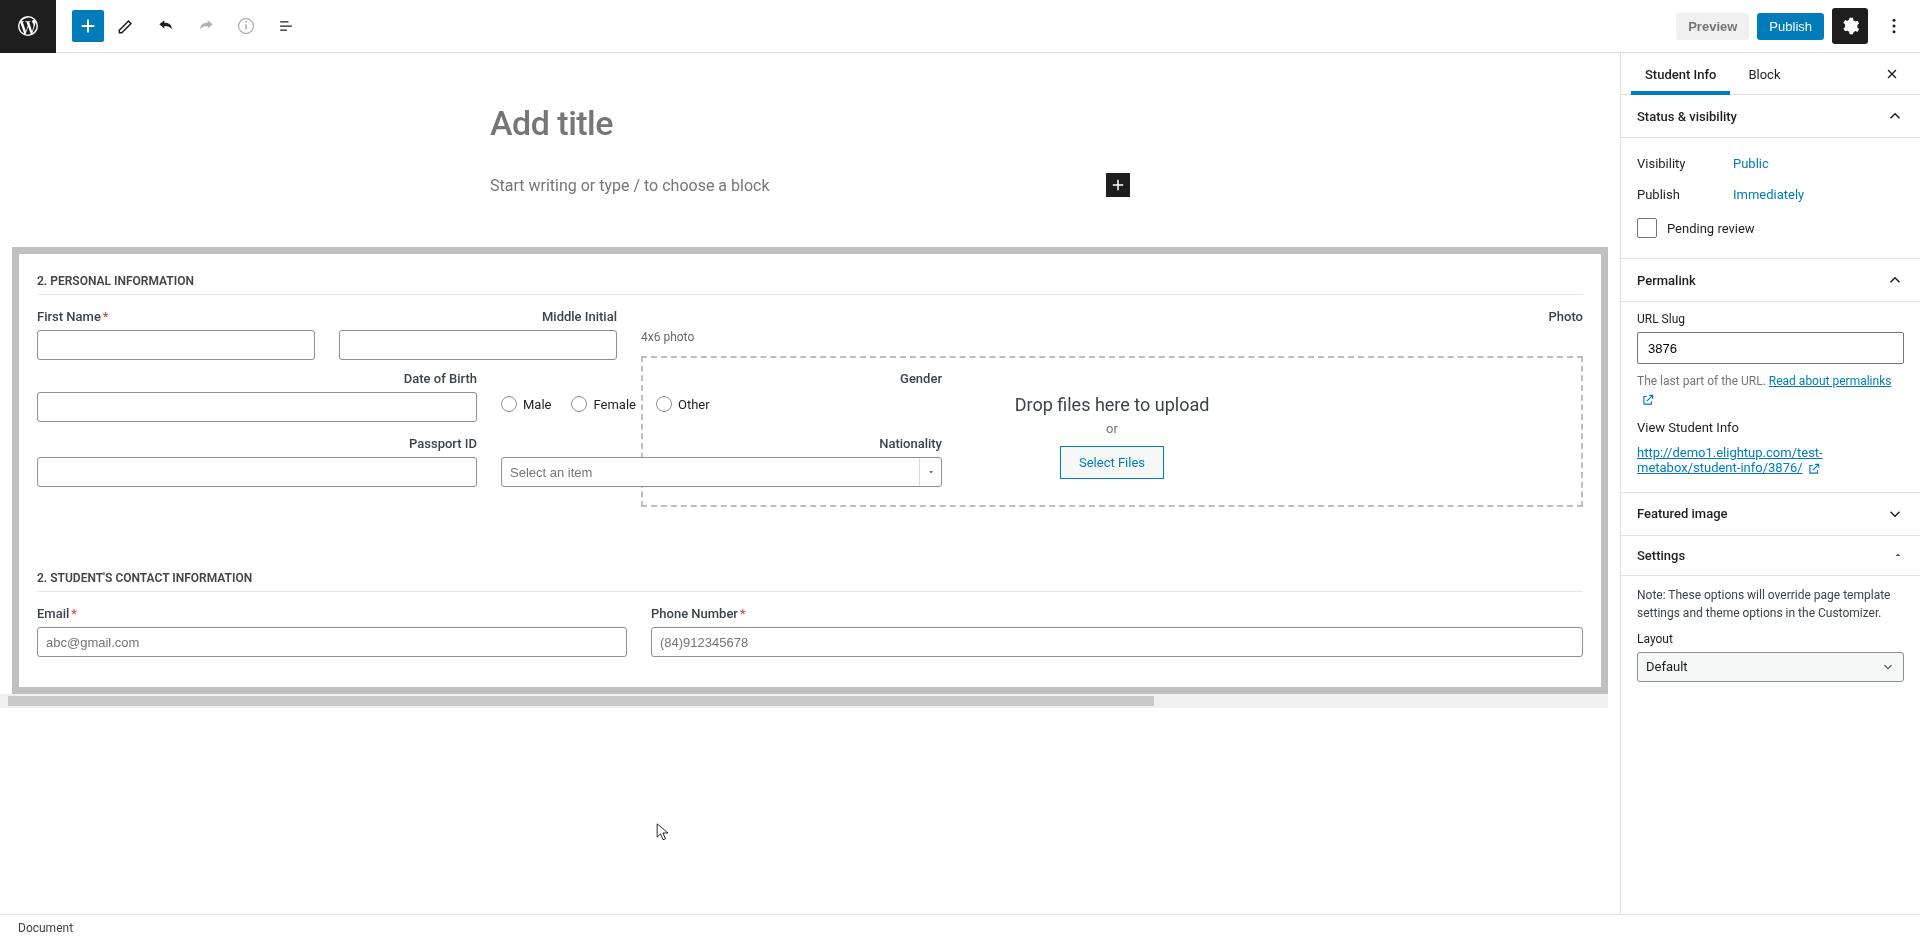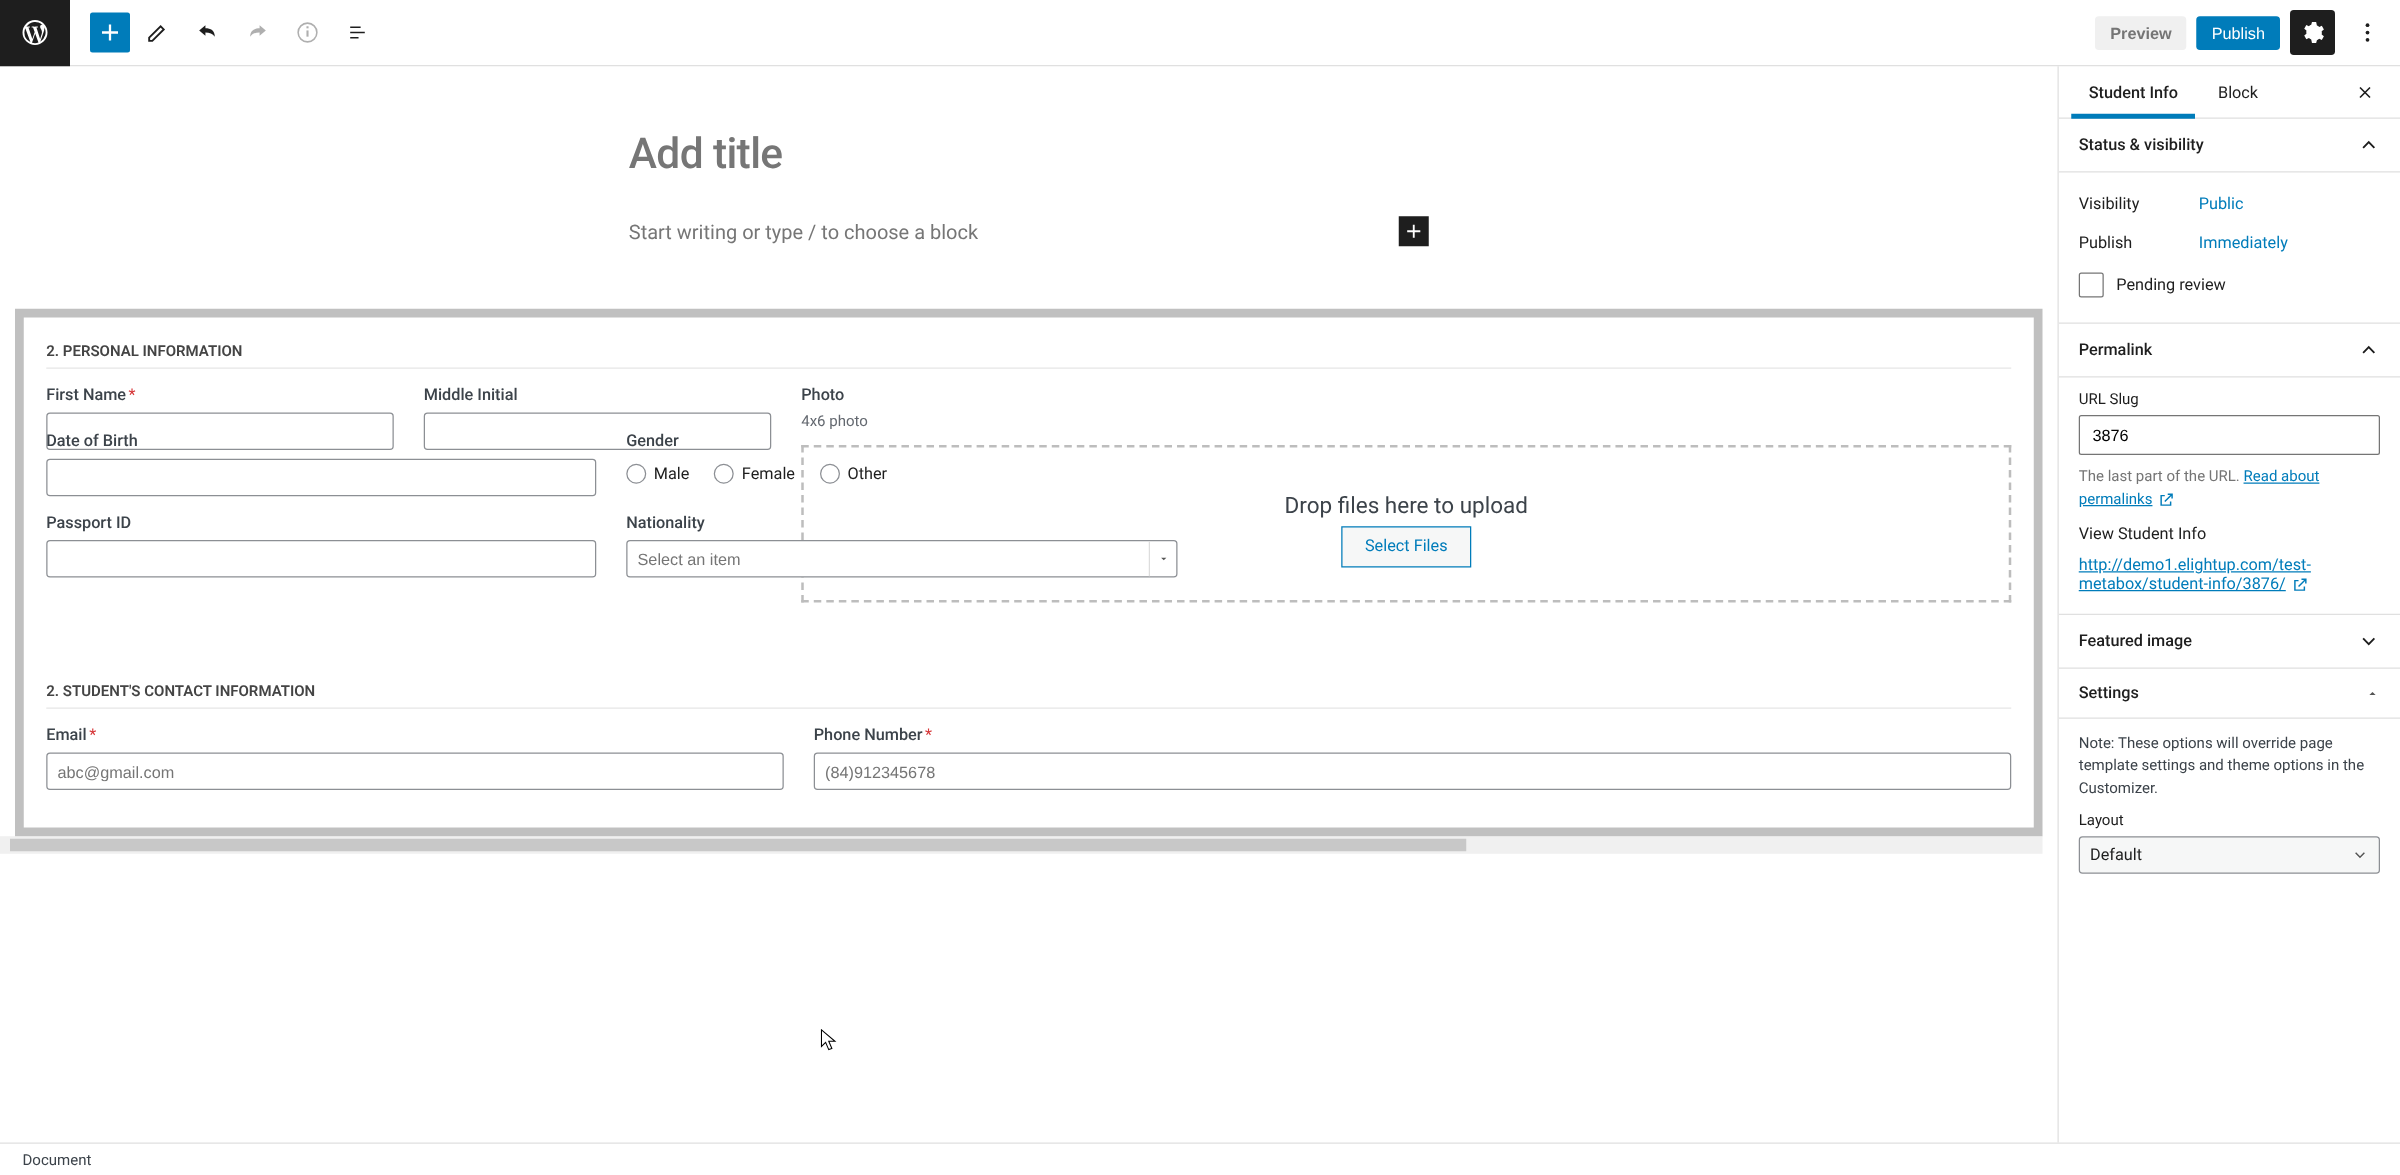--- a/index.html
+++ b/index.html
@@ -25,35 +25,35 @@
 .content-prompt { font-size: 16px; color: #767676; flex: 1; }
 .block-add-square { width: 24px; height: 24px; background: #1e1e1e; color: #fff; display: flex; align-items: center; justify-content: center; cursor: pointer; }
 .meta-box-area { margin: 20px 12px 0; }
 .meta-box { background: #fff; border: 7px solid #c0c0c0; }
 .meta-header { padding: 14px 18px; display: flex; align-items: center; justify-content: space-between; cursor: pointer; }
 .meta-title { font-size: 14px; font-weight: 500; }
 .meta-body { padding: 6px 18px 30px; }
 .section-head { font-size: 12px; font-weight: 600; color: #444; padding: 14px 0 6px; border-bottom: 1px solid #e6e6e6; margin-bottom: 14px; }
 .form-row { display: flex; gap: 24px; margin-bottom: 14px; }
 .field { display: flex; flex-direction: column; gap: 6px; }
-.label { font-size: 13px; color: #3c434a; font-weight: 500; }
+.label { font-size: 13px; color: #3c434a; font-weight: 500; text-align: right; }
 .req { color: #d63638; margin-left: 2px; }
 .hint { font-size: 12px; color: #646970; }
 .text-input { height: 30px; border: 1px solid #8c8f94; border-radius: 3px; padding: 0 8px; font-size: 13px; width: 100%; }
 .select-wrap { position: relative; }
 .select-wrap .text-input { color: #757575; padding-right: 28px; }
 .select-caret { position: absolute; right: 1px; top: 1px; bottom: 1px; width: 22px; display: flex; align-items: center; justify-content: center; border-left: 1px solid #ddd; pointer-events: none; }
 .radio-row { display: flex; gap: 20px; margin-top: 4px; }
 .radio-opt { display: flex; align-items: center; gap: 6px; font-size: 13px; }
 .radio-circle { width: 16px; height: 16px; border: 1px solid #8c8f94; border-radius: 50%; }
 .dropzone { border: 2px dashed #bdbdbd; padding: 36px 16px 26px; text-align: center; margin-top: 6px; background:#fff; }
 .dz-text { font-size: 18px; color: #3c434a; margin-bottom: 6px; }
 .dz-or { color: #757575; font-size: 13px; margin-bottom: 10px; }
 .dz-btn { display: inline-block; padding: 8px 18px; border: 1px solid #007cba; color: #007cba; background: #f6f7f7; cursor: pointer; font-size: 13px; }
-.sidebar { width: 274px; border-left: 1px solid #e0e0e0; overflow-y: auto; }
+.sidebar { width: 300px; border-left: 1px solid #e0e0e0; overflow-y: auto; }
 .sb-tabs { display: flex; border-bottom: 1px solid #e0e0e0; padding: 0 8px; }
 .sb-tab { padding: 14px 16px 12px; font-size: 13px; color: #1e1e1e; cursor: pointer; position: relative; }
 .sb-tab.active { font-weight: 500; }
 .sb-tab.active::after { content: ''; position: absolute; left: 2px; right: 2px; bottom: -1px; height: 4px; background: #007cba; }
 .sb-close { width: 40px; display: flex; align-items: center; justify-content: center; cursor: pointer; margin-left: auto; }
 .panel-head { padding: 12px 16px; display: flex; align-items: center; justify-content: space-between; font-size: 13px; font-weight: 500; cursor: pointer; border-bottom: 1px solid #e0e0e0; }
 .panel-body { padding: 10px 16px 16px; border-bottom: 1px solid #e0e0e0; }
 .kv-row { display: flex; padding: 8px 0; font-size: 13px; }
 .kv-key { width: 96px; color: #1e1e1e; }
 .kv-val { color: #007cba; cursor: pointer; }
@@ -157,20 +157,21 @@
             </div>
             <div class="field" style="flex:0 0 278px;">
               <div class="label">Middle Initial</div>
               <input class="text-input" style="">
             </div>
             <div class="field" style="flex:1;">
               <div class="label">Photo</div>
               <div class="hint">4x6 photo</div>
               <div class="dropzone">
                 <div class="dz-text">Drop files here to upload</div>
+                <div class="dz-or">or</div>
                 <div class="dz-btn">Select Files</div>
               </div>
             </div>
           </div>
           <div class="form-row" style="margin-top:-150px; width:905px;">
             <div class="field" style="flex:0 0 440px;">
               <div class="label">Date of Birth</div>
               <input class="text-input" style="">
             </div>
             <div class="field" style="flex:1;">

